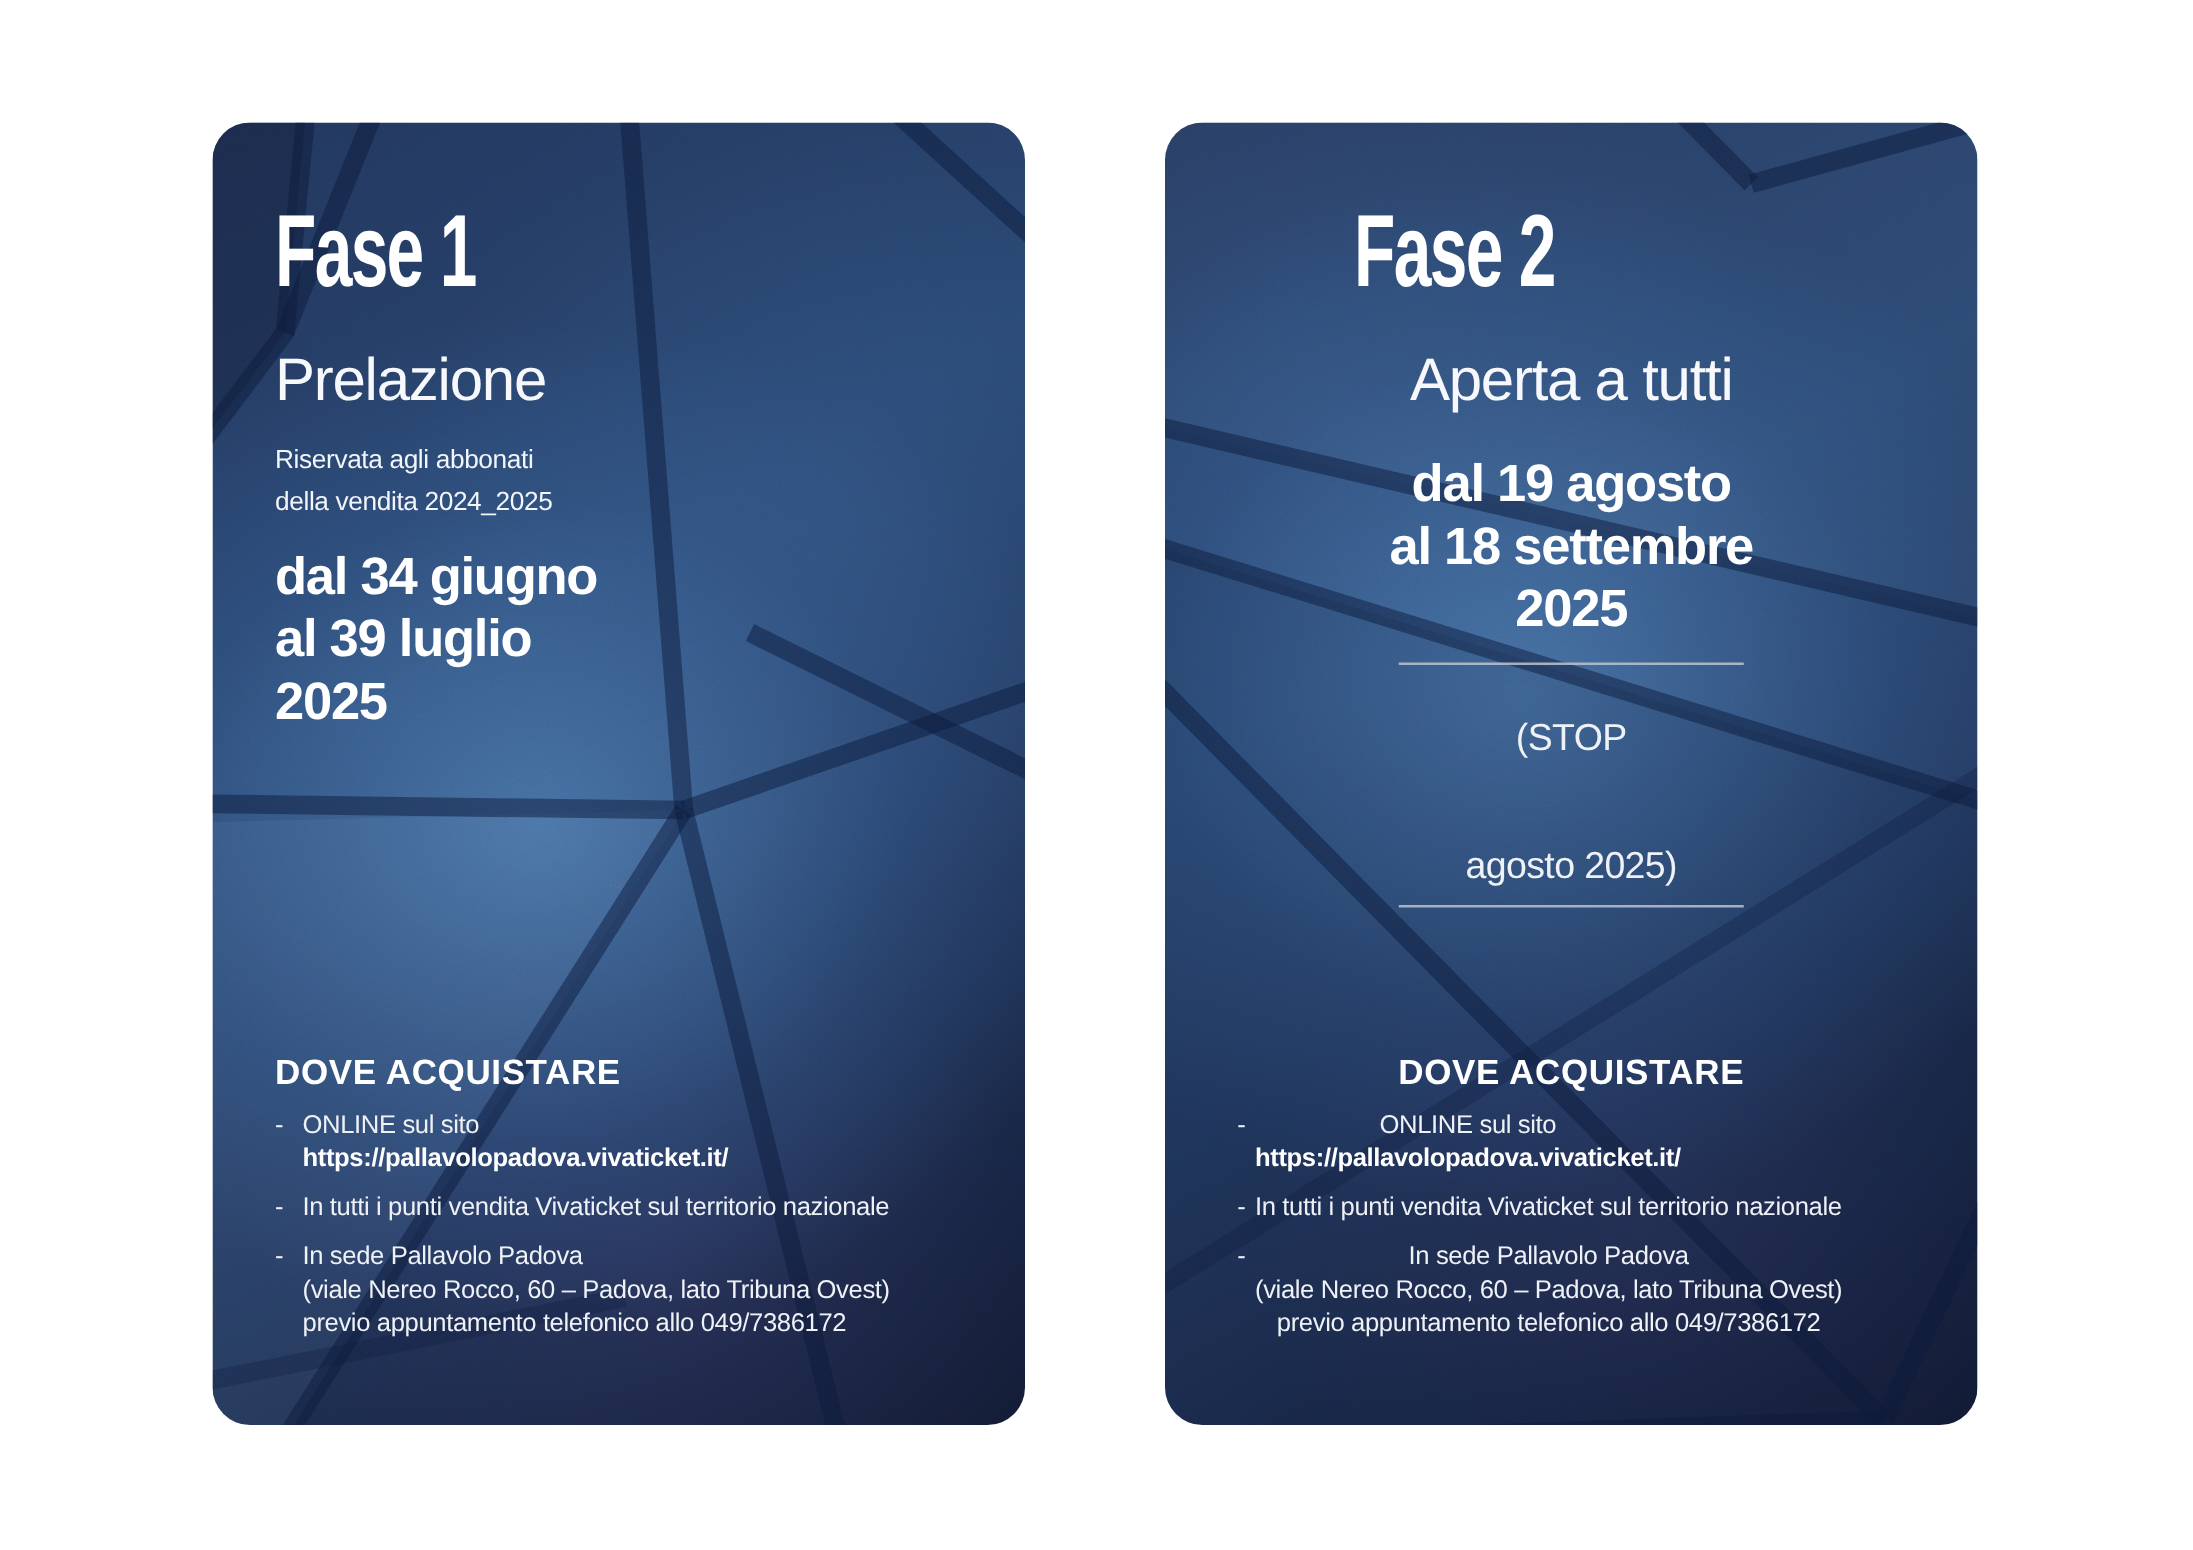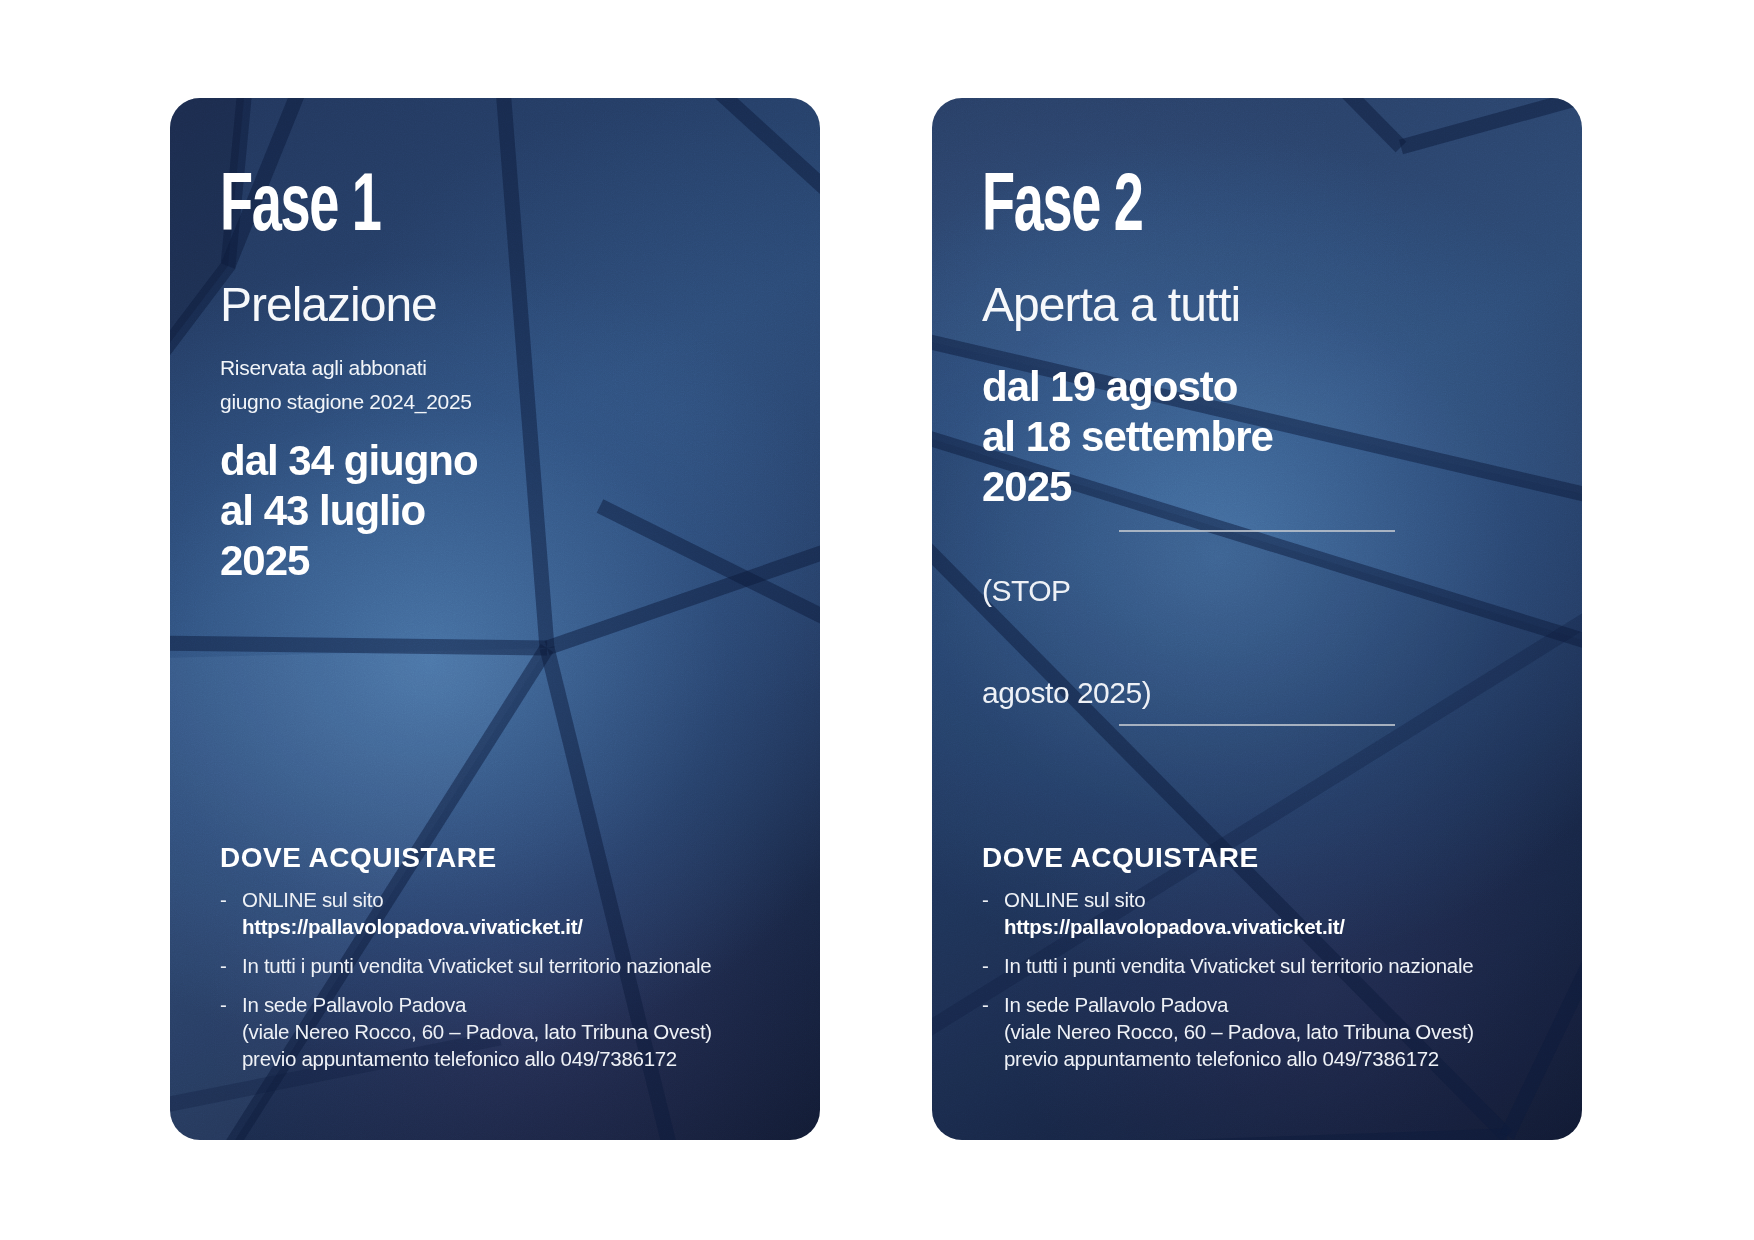--- a/index.html
+++ b/index.html
@@ -28,20 +28,21 @@
       radial-gradient(520px 440px at 78% 30%, rgba(60,100,152,0.35), rgba(30,50,88,0) 70%),
       radial-gradient(460px 380px at 55% 88%, rgba(98,86,152,0.18), rgba(30,50,88,0) 70%),
       linear-gradient(150deg, #22365c 0%, #28456f 38%, #203459 66%, #16223f 88%, #121b34 100%);
   }
   .card--2 {
     background:
       radial-gradient(620px 560px at 44% 44%, rgba(82,130,184,0.70), rgba(56,96,148,0.32) 48%, rgba(30,50,88,0) 75%),
       radial-gradient(520px 440px at 20% 22%, rgba(60,100,152,0.30), rgba(30,50,88,0) 70%),
       radial-gradient(460px 380px at 60% 86%, rgba(98,86,152,0.16), rgba(30,50,88,0) 70%),
       linear-gradient(150deg, #22365c 0%, #28456f 38%, #203459 66%, #16223f 88%, #121b34 100%);
+    text-align: center;
   }
   .pattern { position: absolute; inset: 0; width: 100%; height: 100%; display: block; }
   .content { position: relative; padding: 65px 50px 0; }
 
   .title {
     margin: 0;
     font-size: 82px; font-weight: 700;
     line-height: 78px; letter-spacing: -2px;
     transform: scaleX(0.66); transform-origin: left center;
     white-space: nowrap;
@@ -123,22 +124,22 @@
         <line x1="377" y1="550" x2="500" y2="1050"></line>
         <line x1="545" y1="-10" x2="660" y2="95"></line>
         <line x1="-10" y1="1008" x2="330" y2="940" stroke-opacity="0.3"></line>
       </g>
       <rect width="650" height="1042" filter="url(#grainA)" opacity="0.15" style="mix-blend-mode:overlay"></rect>
     </svg>
 
     <div class="content">
       <h1 class="title">Fase 1</h1>
       <h2 class="subtitle">Prelazione</h2>
-      <p class="note"><span>Riservata agli abbonati</span><br><span>giugno stagione 2024_2025</span></p>
-      <p class="dates"><span>dal 34 giugno</span><br><span>al 43 luglio</span><br><span>2025</span></p>
+      <p class="note"><span>Riservata agli abbonati</span><br><span>della vendita 2024_2025</span></p>
+      <p class="dates"><span>dal 34 giugno</span><br><span>al 39 luglio</span><br><span>2025</span></p>
     </div>
 
     <div class="purchase">
       <h3 class="p-head">DOVE ACQUISTARE</h3>
       <div class="p-item">
         <span class="p-dash">-</span>
         <span class="p-text"><span>ONLINE sul sito</span><br><span class="p-url">https://pallavolopadova.vivaticket.it/</span></span>
       </div>
       <div class="p-item">
         <span class="p-dash">-</span>

